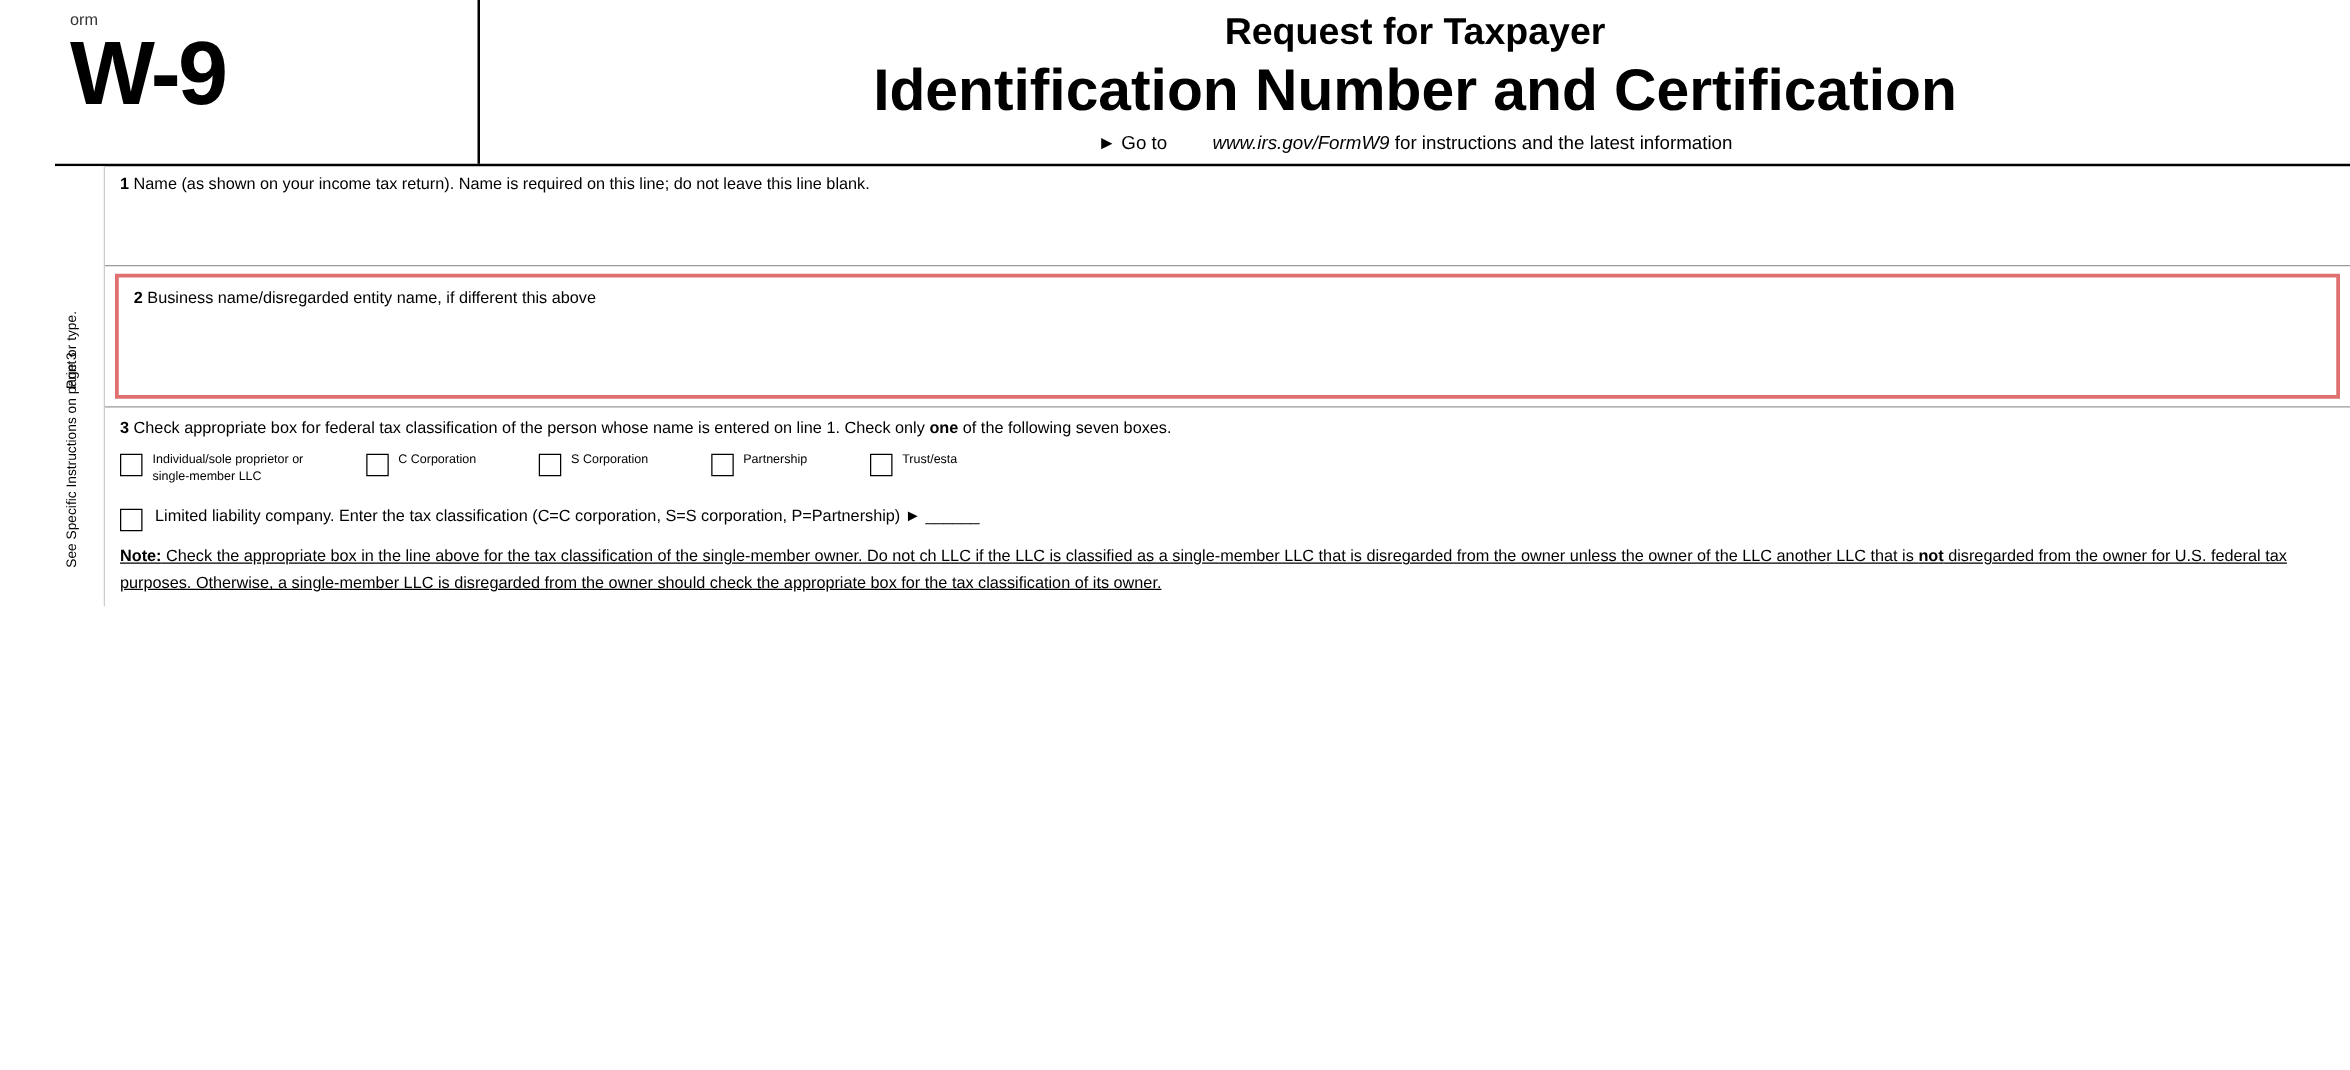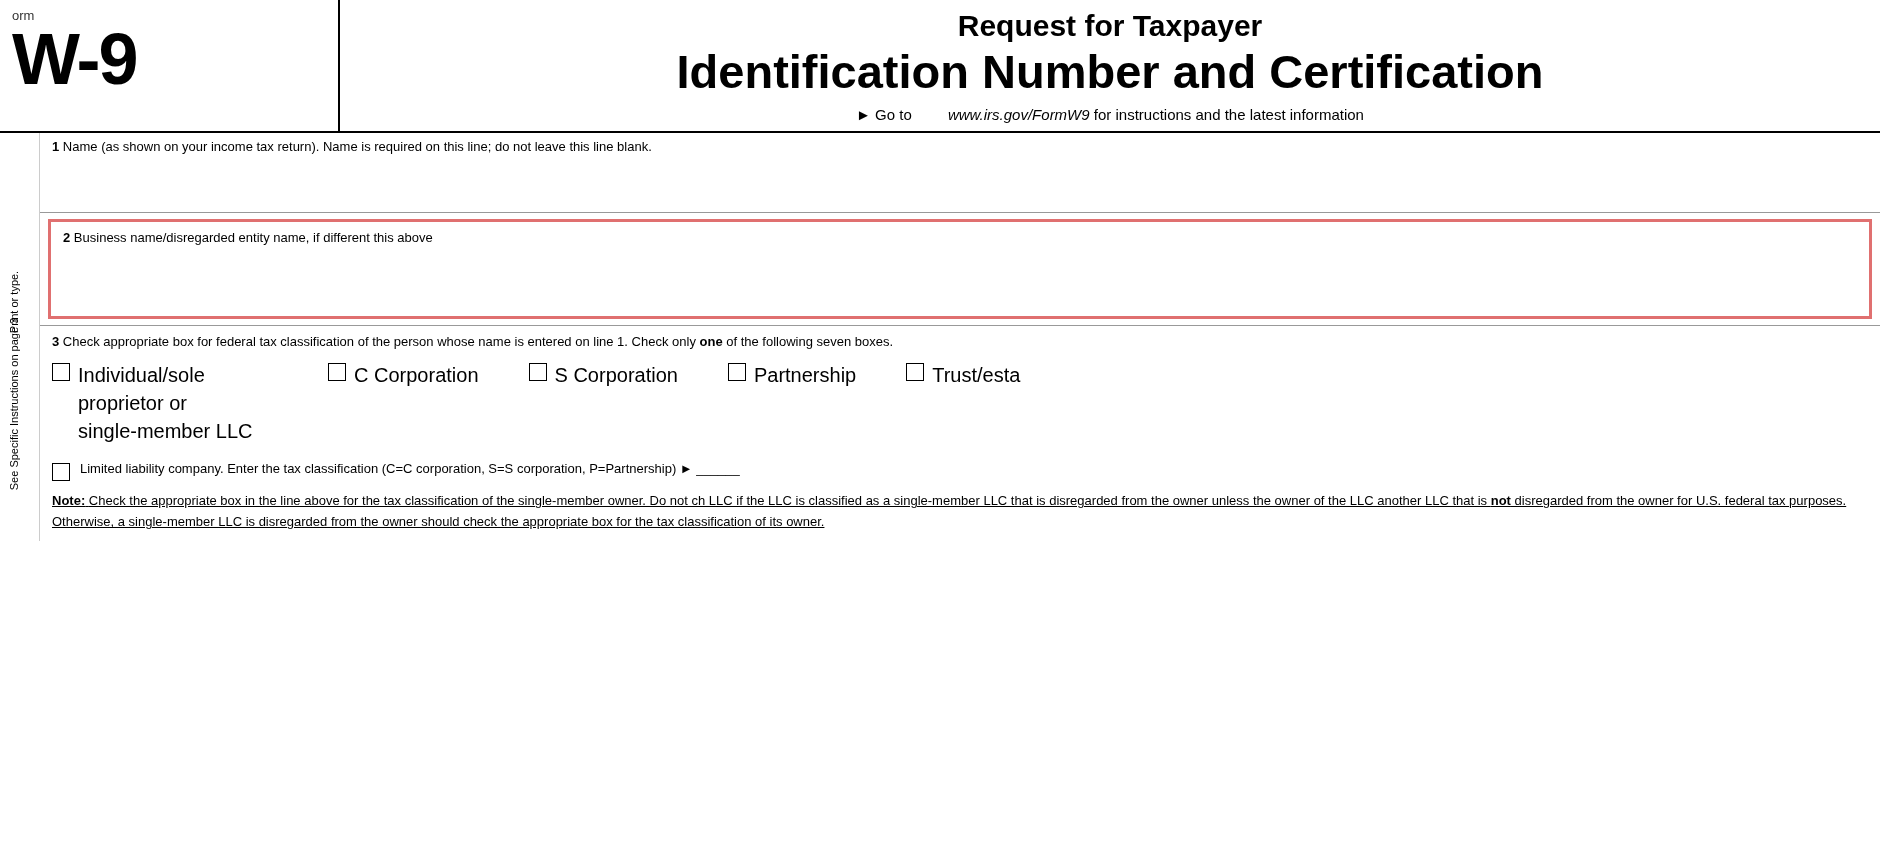--- a/index.html
+++ b/index.html
@@ -16,20 +16,21 @@
       width: 1880px;
       min-height: 856px;
       overflow: hidden;
     }
 
     .page-container {
       width: 1880px;
       min-height: 856px;
       background: #ffffff;
       position: relative;
+      padding-left: 44px;
     }
 
     
     .header-section {
       display: flex;
       border-bottom: 2px solid #000;
     }
 
     .header-left {
       width: 340px;
@@ -170,21 +171,21 @@
     .checkbox-box {
       width: 18px;
       height: 18px;
       border: 1.5px solid #000;
       flex-shrink: 0;
       margin-top: 2px;
       background: #fff;
     }
 
     .checkbox-label {
-      font-size: 20px;
+      font-size: 10px;
       color: #000;
       line-height: 1.4;
       max-width: 200px;
     }
 
     .llc-row {
       display: flex;
       align-items: flex-start;
       gap: 10px;
       margin-bottom: 10px;

